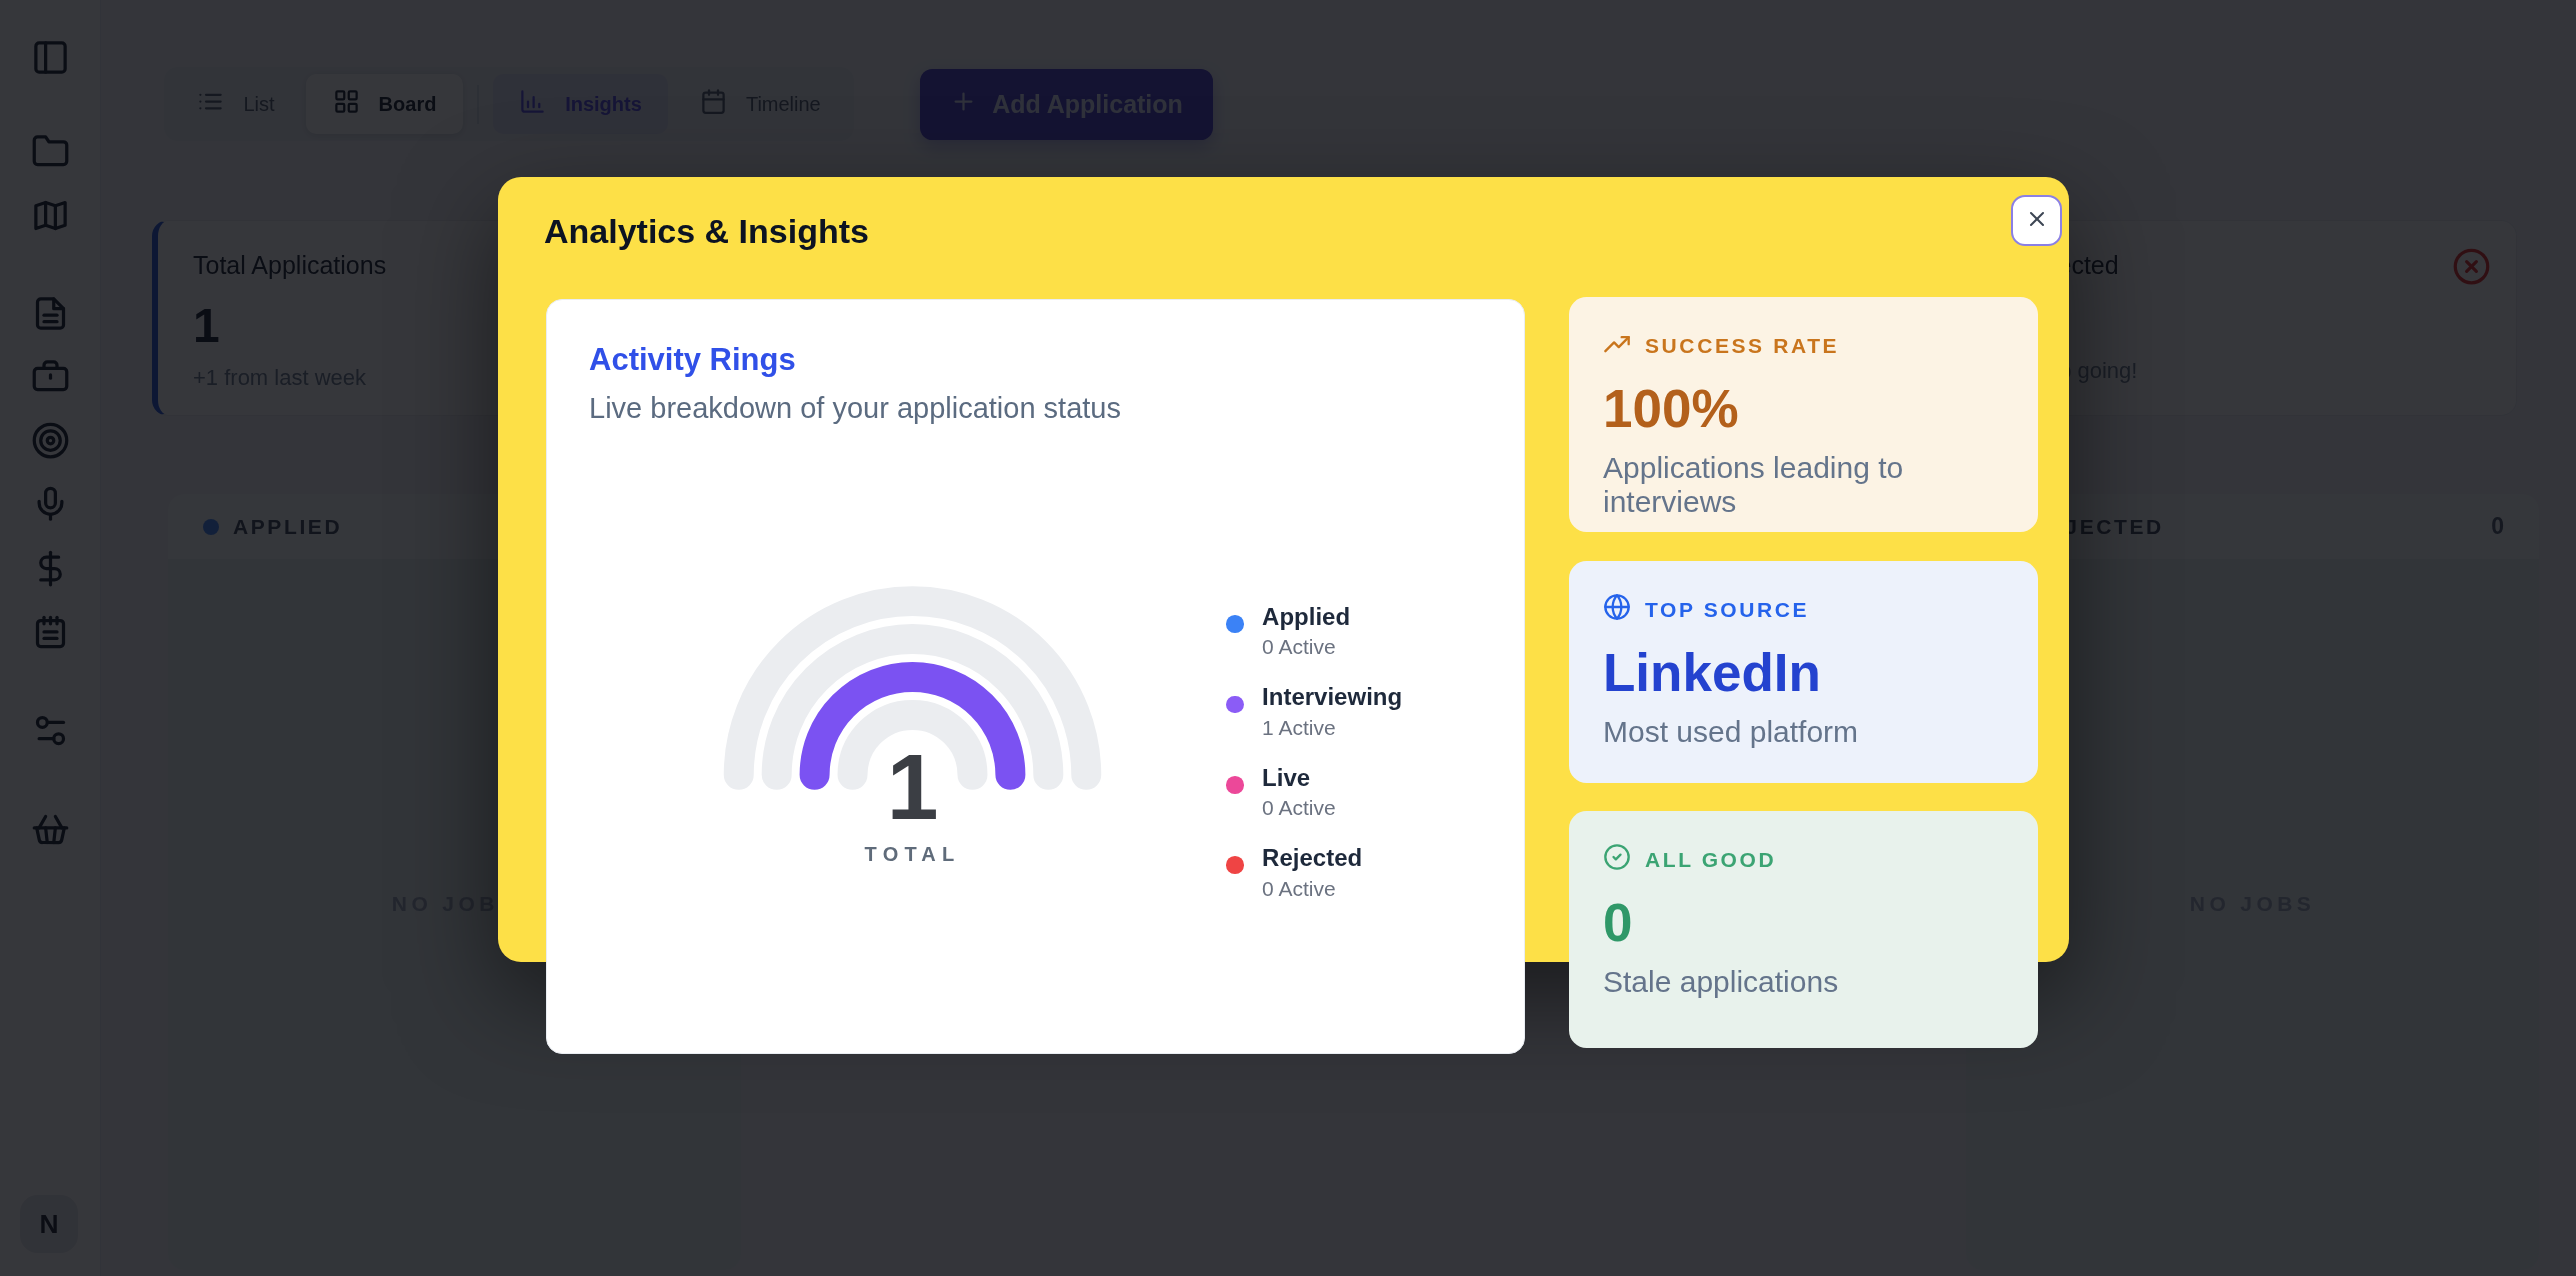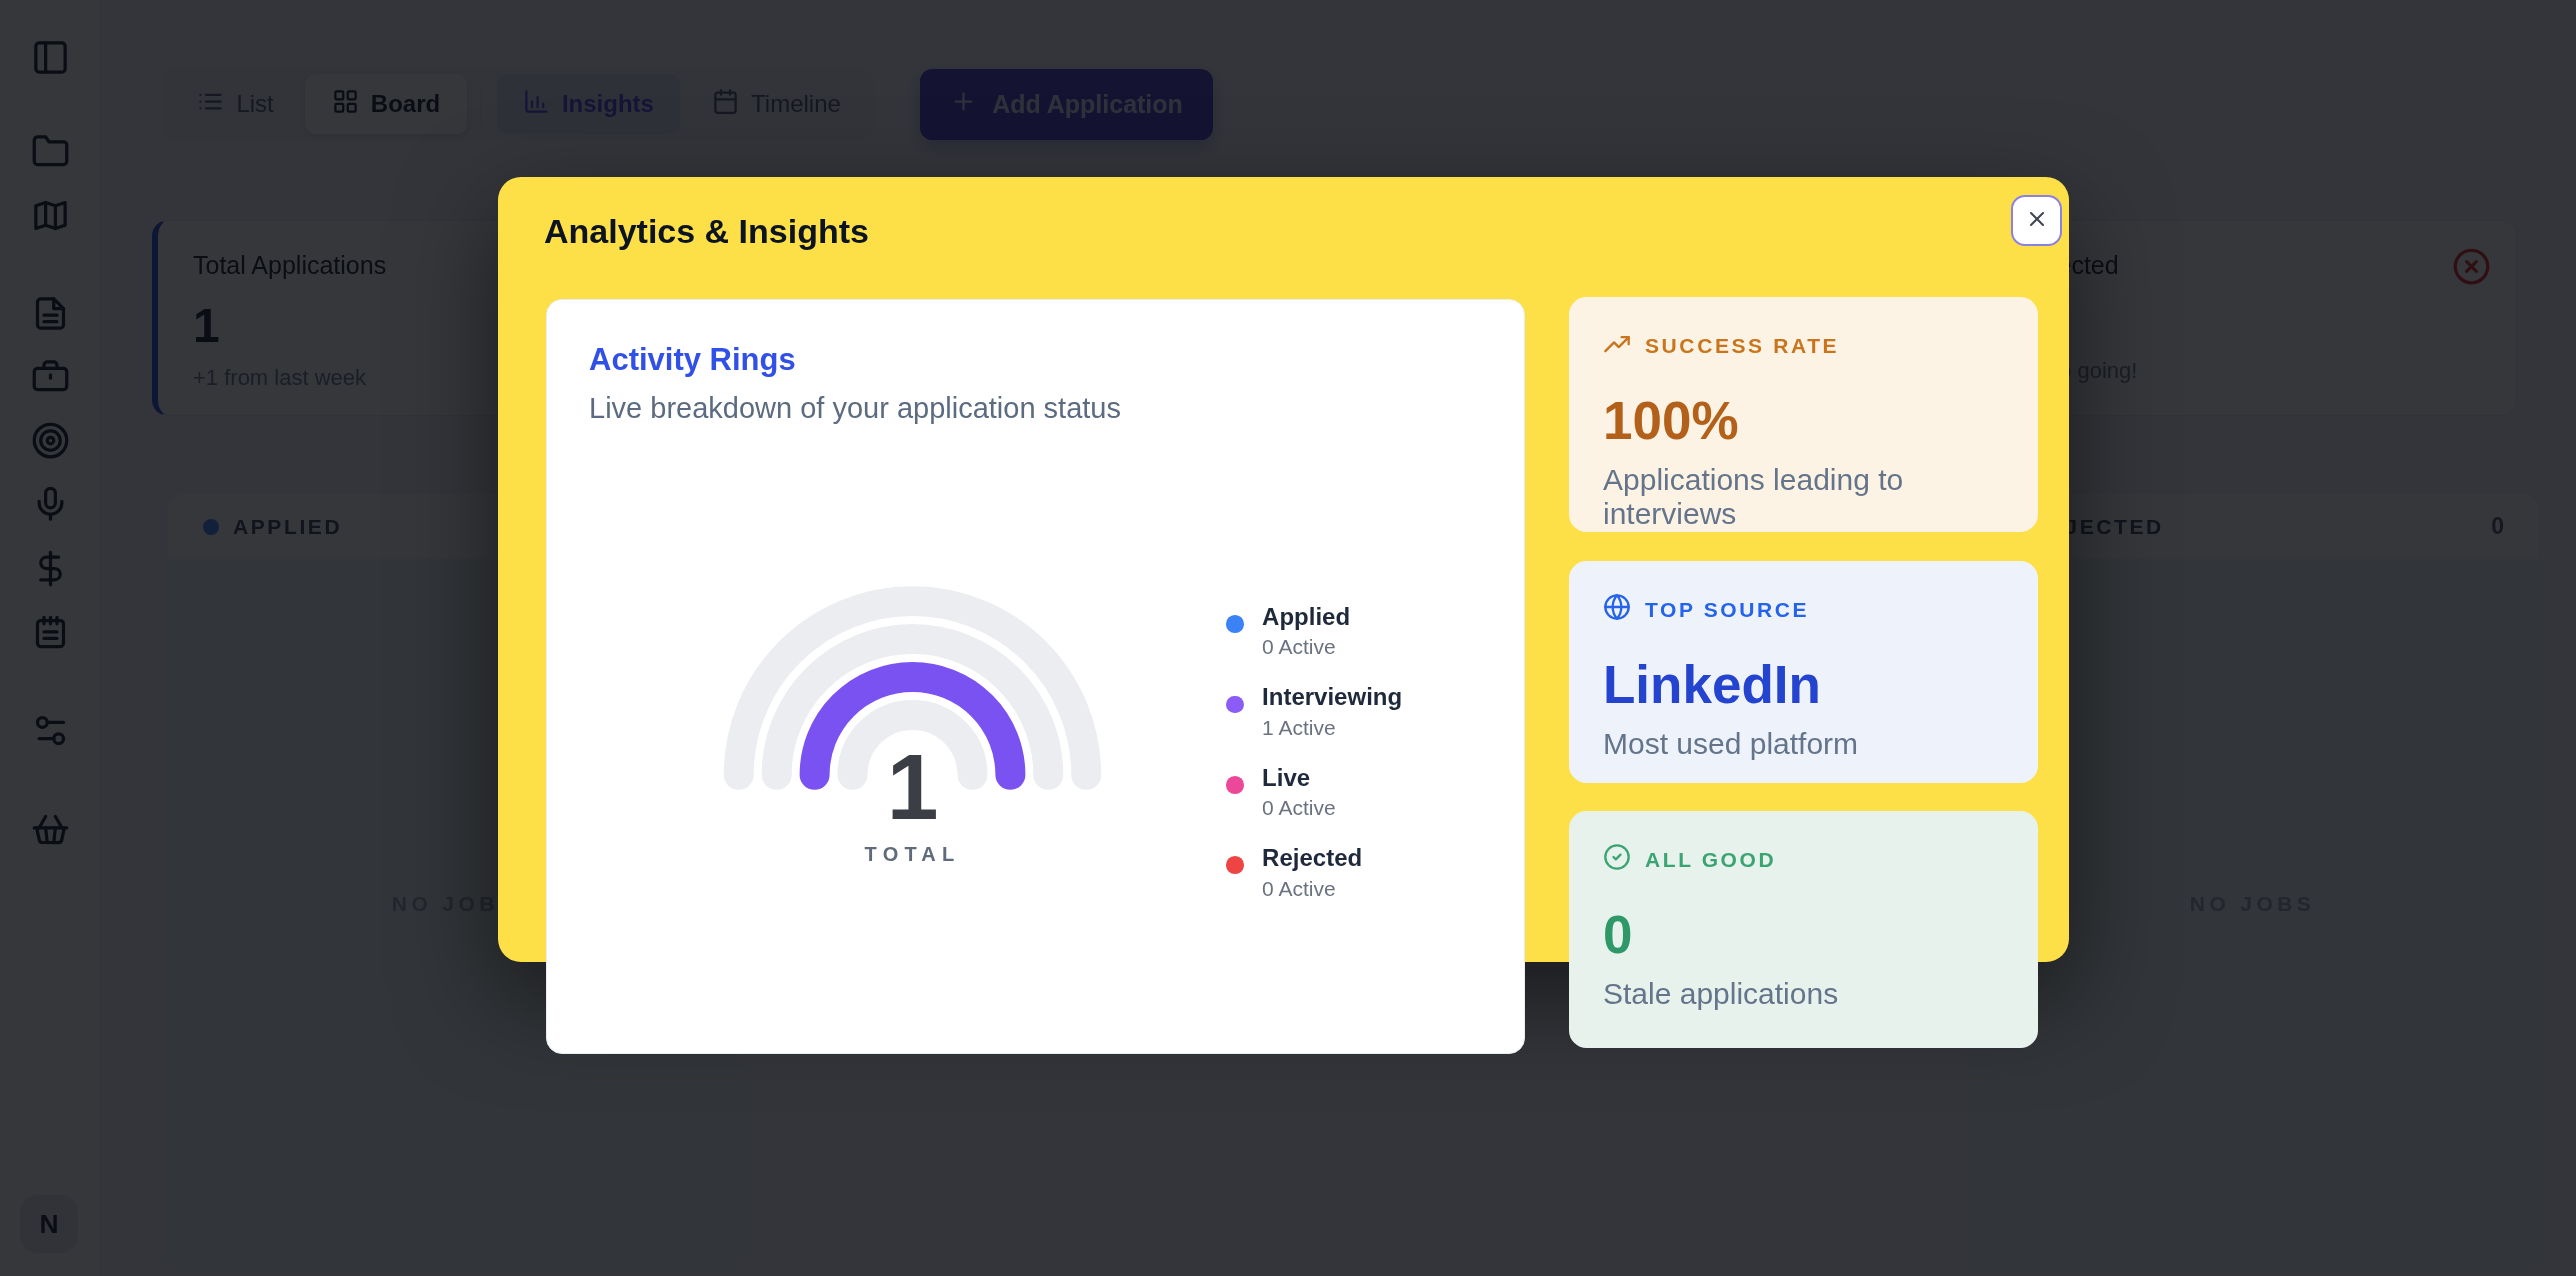--- a/index.html
+++ b/index.html
@@ -11,22 +11,22 @@
   .sidebar { position:absolute; left:0; top:0; width:101px; height:1277px;
     background:#ffffff; border-right:0.9px solid #e2e8f0; z-index:1; }
   .side-ic { position:absolute; left:31px; width:39px; height:39px; color:#0f172a; cursor:pointer; }
   .side-ic svg { width:39px; height:39px; }
   .avatar { position:absolute; left:20px; top:1195px; width:58px; height:58px;
     background:#e4e7ec; border-radius:17.6px; display:flex; align-items:center; justify-content:center;
     font-size:26.4px; font-weight:700; color:#111827; }
 
   .seg { position:absolute; left:164px; top:67px; height:74px; background:#e9edf3;
     border-radius:14px; padding:7px; display:flex; gap:5.3px; align-items:center; z-index:1; }
-  .seg .tab { height:60px; border-radius:10.6px; display:flex; align-items:center; gap:12px;
-    padding:0 26.4px; font-size:24px; color:#475569; cursor:pointer; white-space:nowrap;text-align:center; }
+  .seg .tab { height:60px; border-radius:10.6px; display:flex; align-items:center; gap:19px;
+    padding:0 26.4px; font-size:20px; color:#475569; cursor:pointer; white-space:nowrap;text-align:center; }
   .seg .tab svg { width:27px; height:27px; }
   .seg .tab.active { background:#ffffff; color:#0f172a; font-weight:600;
     box-shadow:0 1.8px 7px rgba(15,23,42,.12); }
   .seg .tab.selected { background:rgba(79,70,229,.10); color:#4f46e5; font-weight:600; }
   .seg .divider { width:1.8px; height:39px; background:#cbd5e1; margin:0 8.8px; }
 
   .add-btn { position:absolute; left:920px; top:69px; width:293px; height:71px;
     background:#4338ca; color:#dbe3ff; border-radius:12.3px; display:flex; align-items:center;
     justify-content:center; gap:15px; font-size:25px; font-weight:600; z-index:1;
     box-shadow:0 7px 17.6px rgba(67,56,202,.35); cursor:pointer; }
@@ -83,21 +83,21 @@
 
   .info-card { position:absolute; left:1071px; width:469px; border-radius:17.6px; padding:32px 34px; }
   .info-card.amber { top:120px; height:235px; background:#fcf3e4; }
   .info-card.blue  { top:384px; height:222px; background:#edf2fb; }
   .info-card.green { top:634px; height:237px; background:#e8f2ec; }
   .kicker { display:flex; align-items:center; gap:14px; font-size:21px; font-weight:700; letter-spacing:2.6px; }
   .kicker svg { width:28px; height:28px; }
   .amber .kicker { color:#c9751d; }
   .blue  .kicker { color:#2563eb; }
   .green .kicker { color:#3ba473; }
-  .info-value { font-size:53px; font-weight:800; margin-top:28px; }
+  .info-value { font-size:53px; font-weight:800; margin-top:16px; }
   .amber .info-value { color:#b3601b; }
   .blue  .info-value { color:#2443cf; }
   .green .info-value { color:#2f9868; }
   .info-caption { font-size:30px; color:#64748b; margin-top:12.3px; }
 </style>
 </head>
 <body>
 
 <div id="screen">
 

